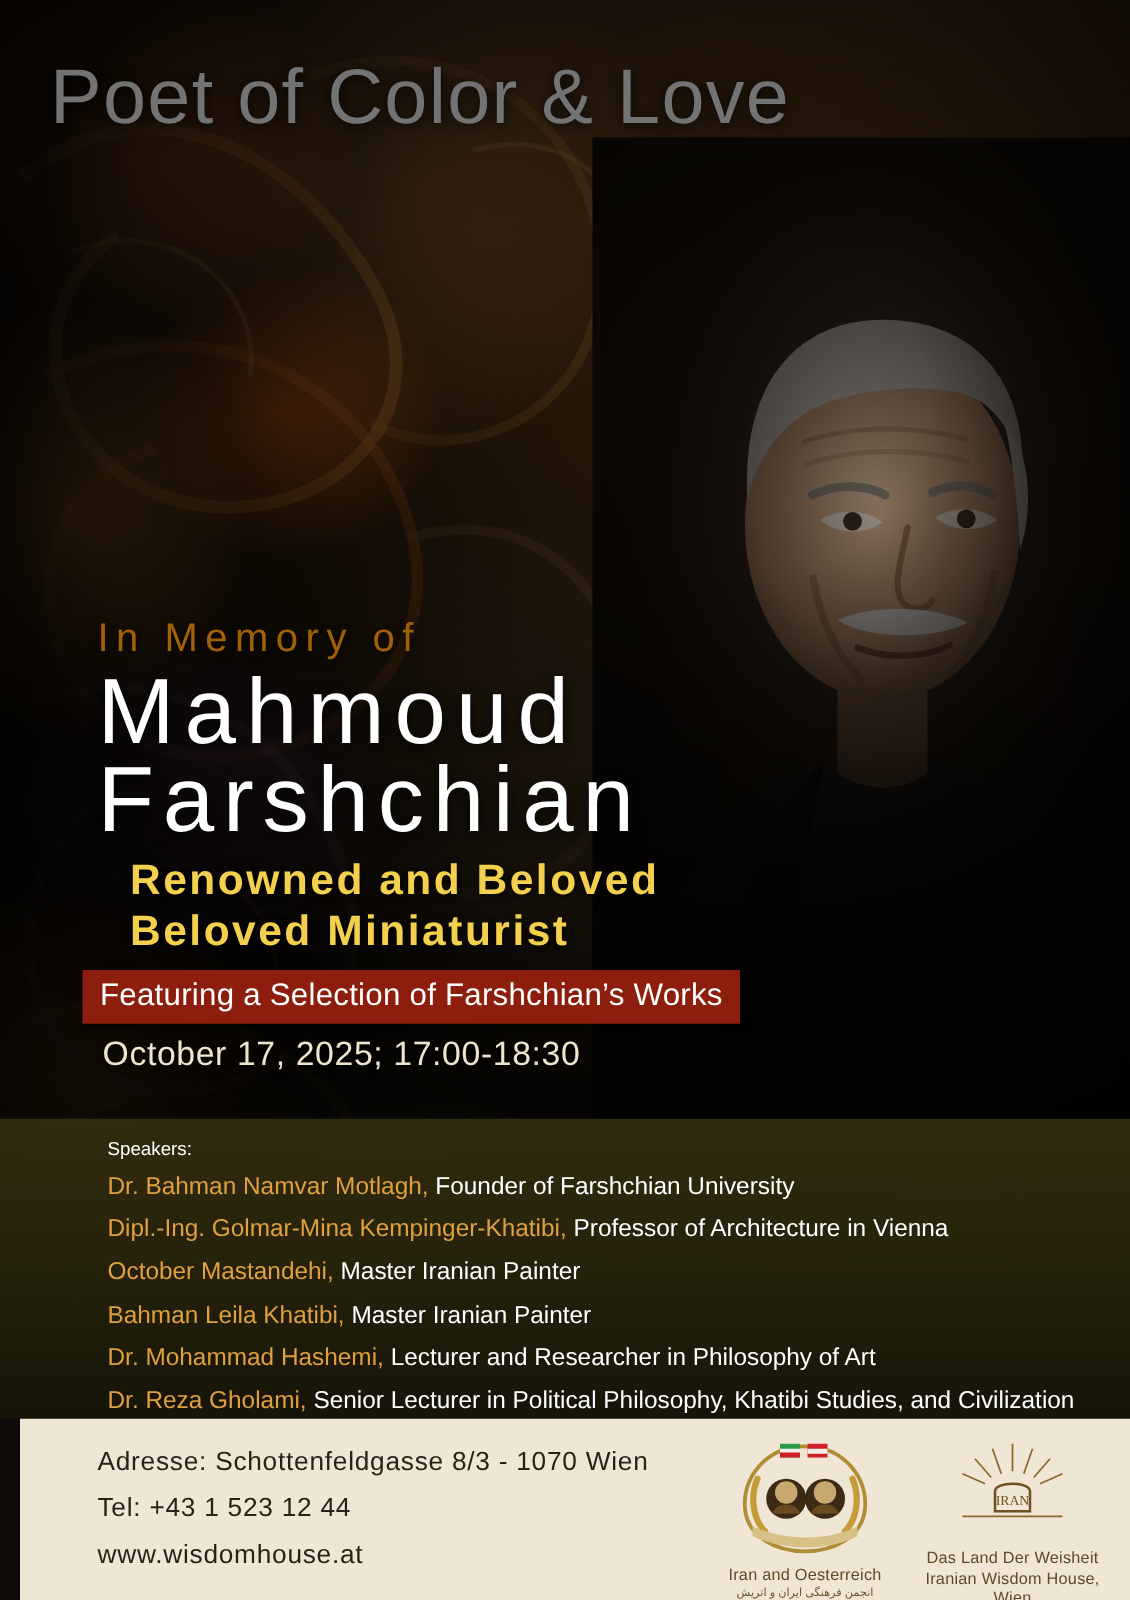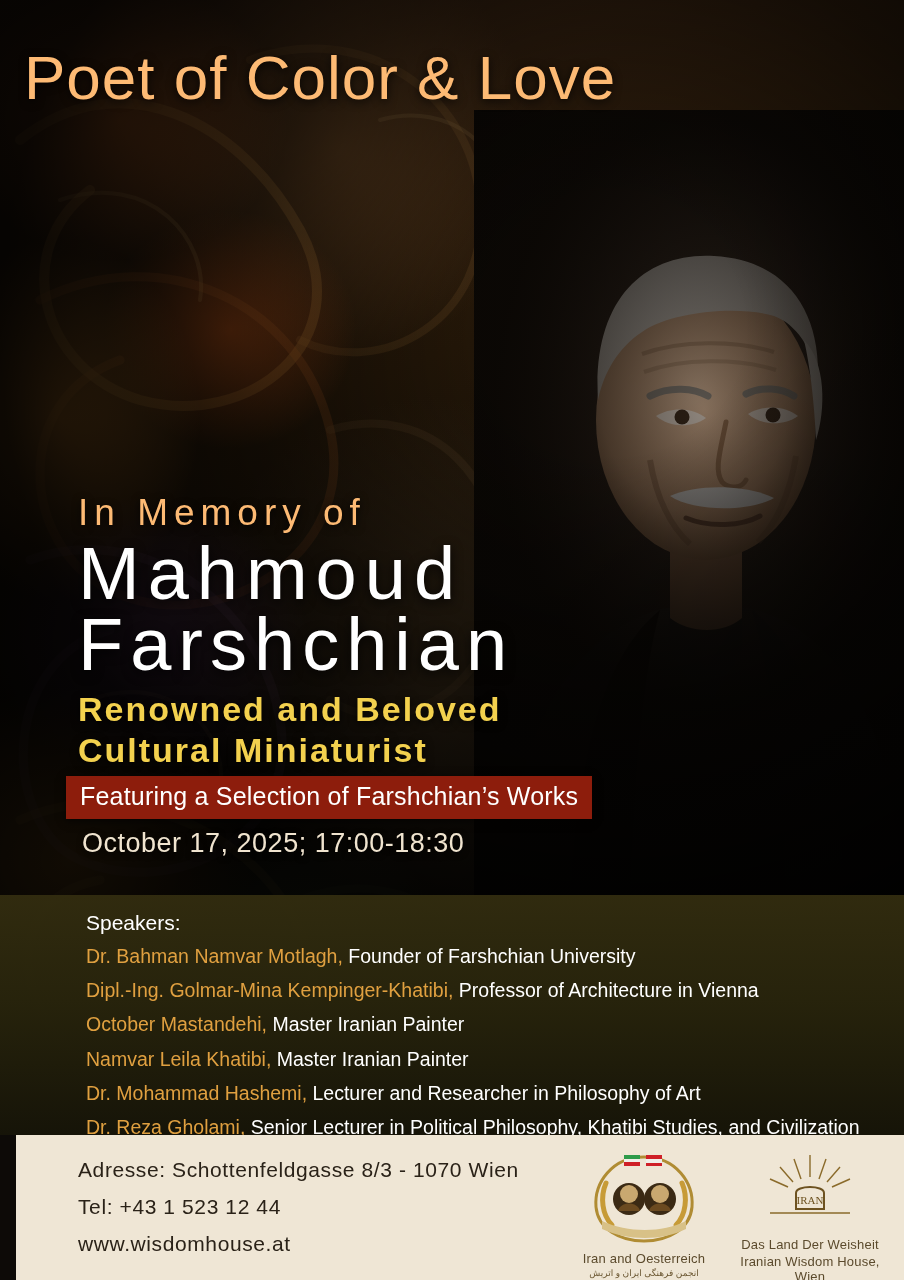--- a/index.html
+++ b/index.html
@@ -57,40 +57,40 @@
   }
   .portrait-dark {
     position: absolute;
     left: 0; top: 0; right: 0; bottom: 0;
     background: radial-gradient(ellipse 300px 420px at 230px 300px, rgba(20,14,10,0.45), rgba(10,7,4,0.95) 70%);
   }
 
   
   .title-main {
     position: absolute;
-    left: 24px; top: 42px;
+    left: 40px; top: 42px;
     width: 860px;
     font-size: 62px;
     letter-spacing: 1px;
-    color: #fdba74;
+    color: #737373;
     font-weight: 400;
     text-shadow: 0 2px 10px rgba(0,0,0,0.8);
     white-space: nowrap;
   }
 
   
   .memory-wrap {
     position: absolute;
     left: 78px; top: 492px;
     width: 740px;
   }
   .in-memory {
-    font-size: 37px;
+    font-size: 32px;
     letter-spacing: 6px;
-    color: #fdba74;
+    color: #a16207;
     text-shadow: 0 2px 8px rgba(0,0,0,0.85);
   }
   .name-line {
     font-size: 74px;
     letter-spacing: 8px;
     color: #ffffff;
     line-height: 1.02;
     text-shadow: 0 3px 12px rgba(0,0,0,0.85);
     margin-top: 2px;
   }
@@ -99,20 +99,21 @@
     letter-spacing: 7px;
   }
   .subtitle {
     margin-top: 6px;
     font-size: 34px;
     letter-spacing: 2px;
     color: #f3d14e;
     line-height: 1.22;
     text-shadow: 0 2px 8px rgba(0,0,0,0.85);
     font-weight: 700;
+    margin-left: 26px;
   }
 
   
   .feature-banner {
     position: absolute;
     left: 66px; top: 776px;
     background: #8d1d0c;
     color: #ffffff;
     font-size: 25px;
     padding: 6px 14px 8px 14px;
@@ -132,21 +133,21 @@
   .speakers {
     position: absolute;
     left: 0; top: 895px;
     width: 904px; height: 240px;
     background: linear-gradient(180deg, rgba(52,46,16,0.92) 0%, rgba(40,36,12,0.96) 45%, rgba(22,20,8,1) 100%);
     padding-top: 8px;
     box-sizing: border-box;
   }
   .speakers-heading {
     color: #ffffff;
-    font-size: 21px;
+    font-size: 15px;
     margin: 8px 0 6px 86px;
   }
   .speaker-row {
     margin: 0 0 4px 86px;
     font-size: 19.5px;
     line-height: 1.55;
     color: #ffffff;
     white-space: nowrap;
   }
   .speaker-name {
@@ -281,21 +282,21 @@
   <div class="art-vignette"></div>
 
   <div class="title-main">Poet of Color &amp; Love</div>
 
   <div class="memory-wrap">
     <div class="in-memory">In Memory of</div>
     <div class="name-line">Mahmoud</div>
     <div class="name-line second">Farshchian</div>
     <div class="subtitle">
       <div>Renowned and Beloved</div>
-      <div>Cultural Miniaturist</div>
+      <div>Beloved Miniaturist</div>
     </div>
   </div>
 
   <div class="feature-banner">Featuring a Selection of Farshchian’s Works</div>
   <div class="date-line">October 17, 2025; 17:00-18:30</div>
 
   <div class="speakers">
     <div class="speakers-heading">Speakers:</div>
 
     <div class="speaker-row">
@@ -304,21 +305,21 @@
     </div>
     <div class="speaker-row">
       <span class="speaker-name">Dipl.-Ing. Golmar-Mina Kempinger-Khatibi,</span>
       <span class="speaker-role">Professor of Architecture in Vienna</span>
     </div>
     <div class="speaker-row">
       <span class="speaker-name">October Mastandehi,</span>
       <span class="speaker-role">Master Iranian Painter</span>
     </div>
     <div class="speaker-row">
-      <span class="speaker-name">Namvar Leila Khatibi,</span>
+      <span class="speaker-name">Bahman Leila Khatibi,</span>
       <span class="speaker-role">Master Iranian Painter</span>
     </div>
     <div class="speaker-row">
       <span class="speaker-name">Dr. Mohammad Hashemi,</span>
       <span class="speaker-role">Lecturer and Researcher in Philosophy of Art</span>
     </div>
     <div class="speaker-row">
       <span class="speaker-name">Dr. Reza Gholami,</span>
       <span class="speaker-role">Senior Lecturer in Political Philosophy, Khatibi Studies, and Civilization</span>
     </div>

